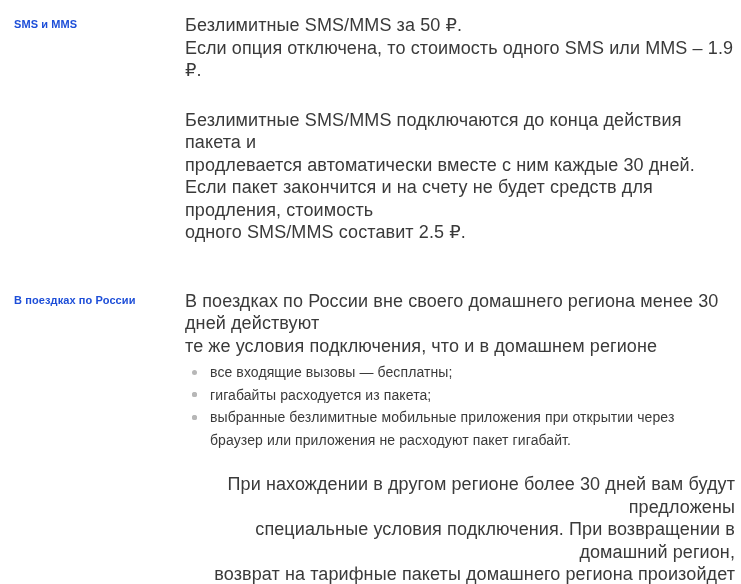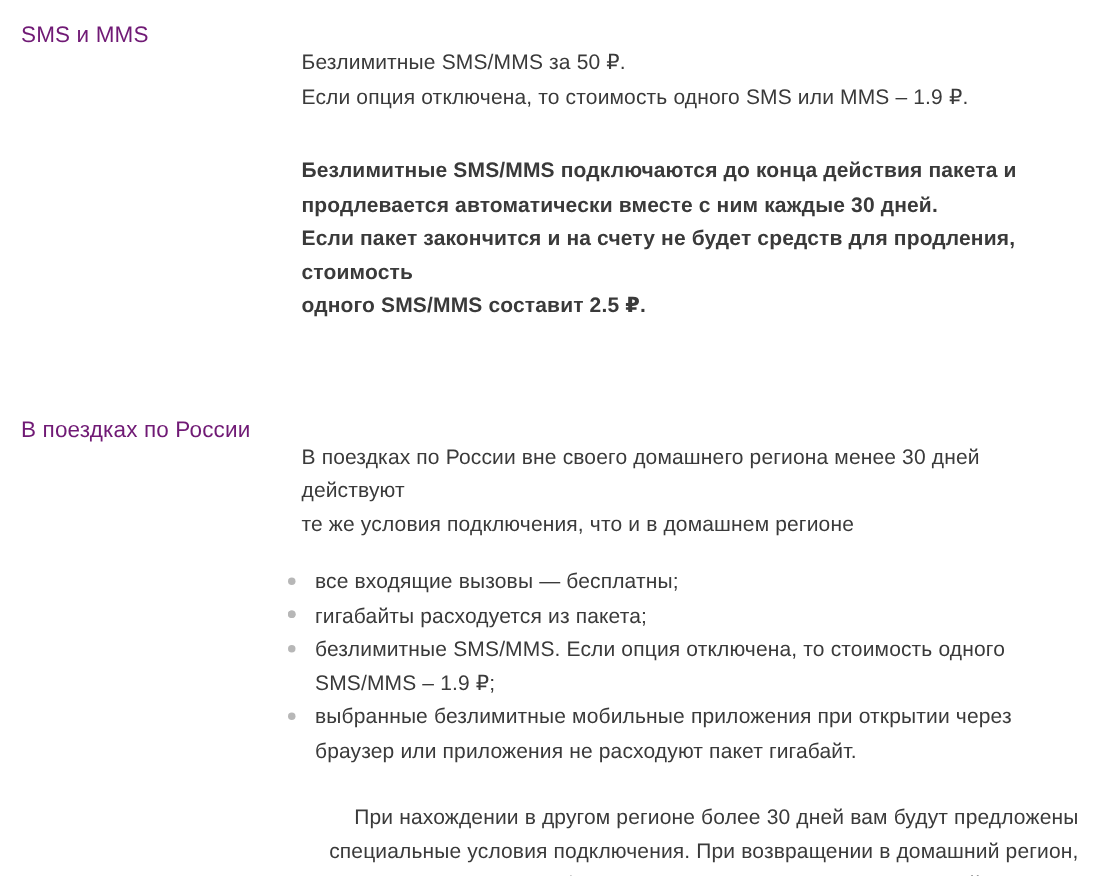--- a/index.html
+++ b/index.html
@@ -26,43 +26,42 @@
   }
   .row.section-travel {
     margin-top: 46px;
   }
   .label-col {
     width: 171px;
     flex: 0 0 171px;
   }
   .label {
     margin: 0;
-    font-size: 15px;
+    font-size: 11px;
     line-height: 20px;
-    font-weight: normal;
-    color: #701a75;
+    font-weight: bold;
+    color: #1d4ed8;
     letter-spacing: 0.1px;
   }
   .content-col {
     flex: 1 1 auto;
     min-width: 0;
     padding-right: 6px;
   }
   .para {
-    margin: 16px;
-    font-size: 14px;
+    margin: 0;
+    font-size: 18px;
     line-height: 22.5px;
     white-space: pre-line;
     color: #3a3a3a;
     letter-spacing: 0.1px;
   }
   .para + .para,
   .para.para-gap {
     margin-top: 27px;
-    font-weight: bold;
   }
   .para.outro-gap {
     margin-top: 22px;
     text-align: right;
   }
   ul.bullets {
     list-style: none;
     margin: 4px;
     padding: 0;
   }
@@ -120,22 +119,20 @@
         </li>
         <li>
           <span class="dot"></span>
         </li>
         <li>
           <span class="dot"></span>
           <span class="bullet-text">гигабайты расходуется из пакета;</span>
         </li>
         <li>
           <span class="dot"></span>
-          <span class="bullet-text">безлимитные SMS/MMS. Если опция отключена, то стоимость одного
-SMS/MMS – 1.9 ₽;</span>
         </li>
         <li>
           <span class="dot"></span>
           <span class="bullet-text">выбранные безлимитные мобильные приложения при открытии через
 браузер или приложения не расходуют пакет гигабайт.</span>
         </li>
       </ul>
 
       <p class="para outro-gap">При нахождении в другом регионе более 30 дней вам будут предложены
 специальные условия подключения. При возвращении в домашний регион,

